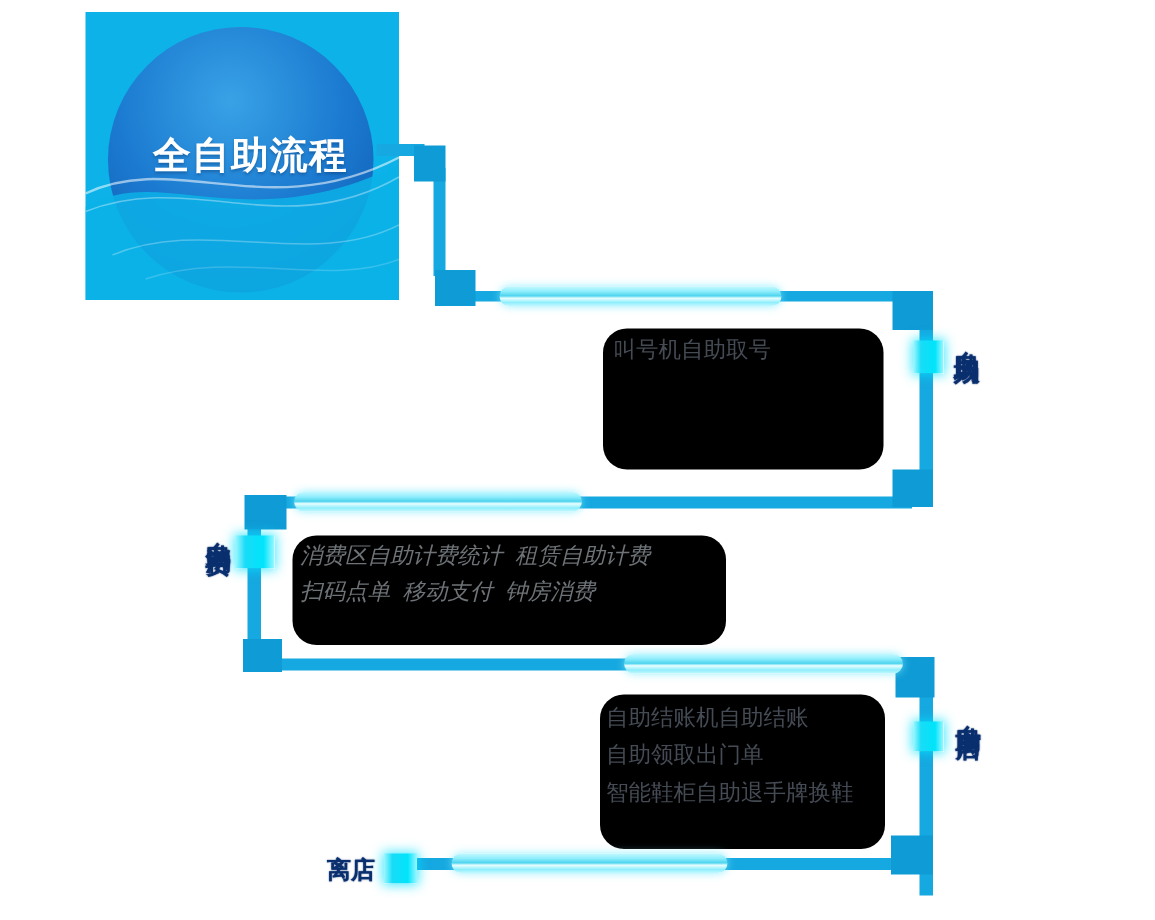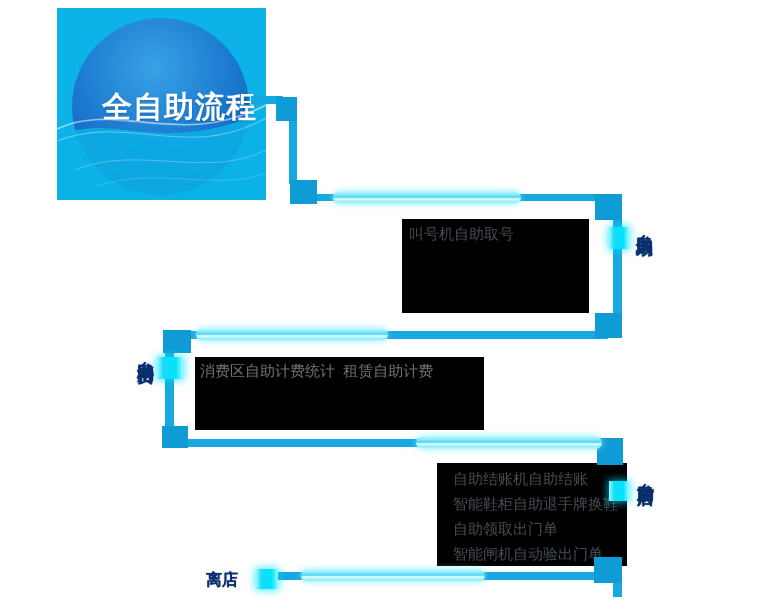--- a/index.html
+++ b/index.html
@@ -6,40 +6,40 @@
   #stage{
     position:relative;width:770px;height:613px;background:#ffffff;overflow:hidden;
     font-family:"Liberation Sans","DejaVu Sans",sans-serif;
   }
   
   .logo-square{position:absolute;left:57px;top:8px;width:209px;height:192px;background:#0cb2e8;z-index:1;}
   .logo-sphere{position:absolute;left:15px;top:10px;width:177px;height:177px;border-radius:50%;
     background:radial-gradient(circle at 46% 28%,#38a2e6 0%,#1b7ad0 48%,#0d57ad 95%);}
   .logo-waves{position:absolute;left:0;bottom:0;z-index:3;}
   .logo-title{position:absolute;left:45px;top:79px;z-index:4;color:#ffffff;font-weight:bold;
-    font-size:30px;letter-spacing:1px;white-space:nowrap;text-shadow:0 1px 2px rgba(0,40,90,.35);}
+    font-size:25px;letter-spacing:1px;white-space:nowrap;text-shadow:0 1px 2px rgba(0,40,90,.35);}
   
   .hline,.vline{position:absolute;background:#16a8e0;z-index:2;}
   .corner{position:absolute;background:#0f9bd5;z-index:3;}
   .glow{position:absolute;z-index:4;border-radius:7px;
     background:linear-gradient(180deg,#c2f8ff 0%,#8feefc 25%,#4fd4ef 48%,#e8feff 60%,#8feefc 82%,#c2f8ff 100%);
     box-shadow:0 0 6px rgba(120,235,255,.8);}
   .cyan-node{position:absolute;z-index:5;
     background:linear-gradient(90deg,#9ef7ff 0%,#18dcf7 25%,#00e4fb 72%,#9ef7ff 100%);
     box-shadow:0 0 8px 1px rgba(0,225,255,.75);}
   
-  .info-box{position:absolute;background:#000000;z-index:2;}
+  .info-box{position:absolute;background:#000000;z-index:2;border-radius:16px;}
   .info-line{white-space:pre;font-size:15px;}
   .box-entry .info-line,.box-leave .info-line{color:#454b54;}
   .box-consume .info-line{color:#6e7377;}
   .box-entry{left:402px;top:219px;width:187px;height:94px;padding:3px 0 0 7px;box-sizing:border-box;}
   .box-entry .info-line{line-height:23px;}
   .box-consume{left:195px;top:357px;width:289px;height:73px;padding:2px 0 0 5px;box-sizing:border-box;}
-  .box-consume .info-line{line-height:24px;}
-  .box-leave{left:400px;top:463px;width:190px;height:103px;padding:3px 0 0 16px;box-sizing:border-box;margin-left:37px;}
+  .box-consume .info-line{line-height:24px;font-style:italic;}
+  .box-leave{left:400px;top:463px;width:190px;height:103px;padding:3px 0 0 4px;box-sizing:border-box;}
   .box-leave .info-line{line-height:25px;}
   
   .vlabel{position:absolute;z-index:5;writing-mode:vertical-rl;text-orientation:upright;
     color:#0a2f6e;font-weight:bold;font-size:17px;letter-spacing:2px;
     text-shadow:0 0 1px #0a2f6e;}
   .hlabel{position:absolute;z-index:5;color:#0a2f6e;font-weight:bold;font-size:16px;
     text-shadow:0 0 1px #0a2f6e;white-space:nowrap;}
 </style>
 </head>
 <body>
@@ -77,35 +77,35 @@
   <div class="hline" style="left:176px;top:331px;width:432px;height:8px;"></div>
   <div class="glow" style="left:196px;top:328px;width:192px;height:13px;"></div>
   <div class="corner" style="left:163px;top:330px;width:28px;height:23px;"></div>
 
   <div class="vline" style="left:165px;top:348px;width:9px;height:100px;"></div>
   <div class="corner" style="left:162px;top:426px;width:26px;height:22px;"></div>
   <div class="cyan-node" style="left:157px;top:357px;width:26px;height:22px;"></div>
   <div class="vlabel" style="left:134px;top:347px;">自助消费</div>
   <div class="info-box box-consume">
     <div class="info-line">消费区自助计费统计  租赁自助计费</div>
+    <div class="info-line">扫码点单  移动支付  钟房消费</div>
   </div>
 
   <div class="hline" style="left:172px;top:439px;width:436px;height:8px;"></div>
   <div class="glow" style="left:416px;top:436px;width:186px;height:13px;"></div>
   <div class="corner" style="left:597px;top:438px;width:26px;height:27px;"></div>
 
   <div class="vline" style="left:613px;top:450px;width:9px;height:147px;"></div>
   <div class="corner" style="left:594px;top:557px;width:28px;height:26px;"></div>
   <div class="cyan-node" style="left:609px;top:481px;width:20px;height:20px;"></div>
   <div class="vlabel" style="left:634px;top:469px;">自助离店</div>
   <div class="info-box box-leave">
     <div class="info-line">自助结账机自助结账</div>
+    <div class="info-line">自助领取出门单</div>
     <div class="info-line">智能鞋柜自助退手牌换鞋</div>
-    <div class="info-line">自助领取出门单</div>
-    <div class="info-line">智能闸机自动验出门单</div>
   </div>
 
   <div class="hline" style="left:277px;top:572px;width:331px;height:8px;"></div>
   <div class="glow" style="left:301px;top:569px;width:184px;height:13px;"></div>
   <div class="cyan-node" style="left:256px;top:569px;width:22px;height:20px;"></div>
-  <div class="hlabel" style="left:206px;top:570px;">离店</div>
+  <div class="hlabel" style="left:218px;top:570px;">离店</div>
 
 </div>
 
 </body></html>

